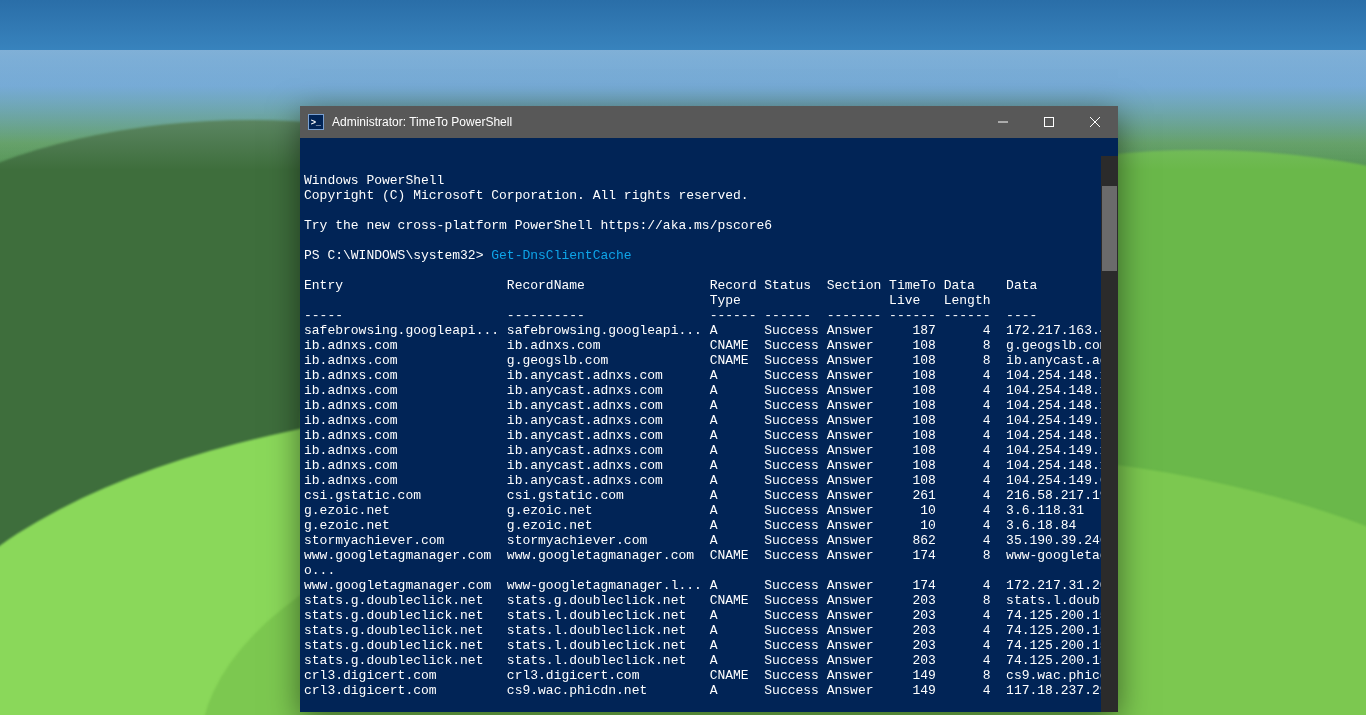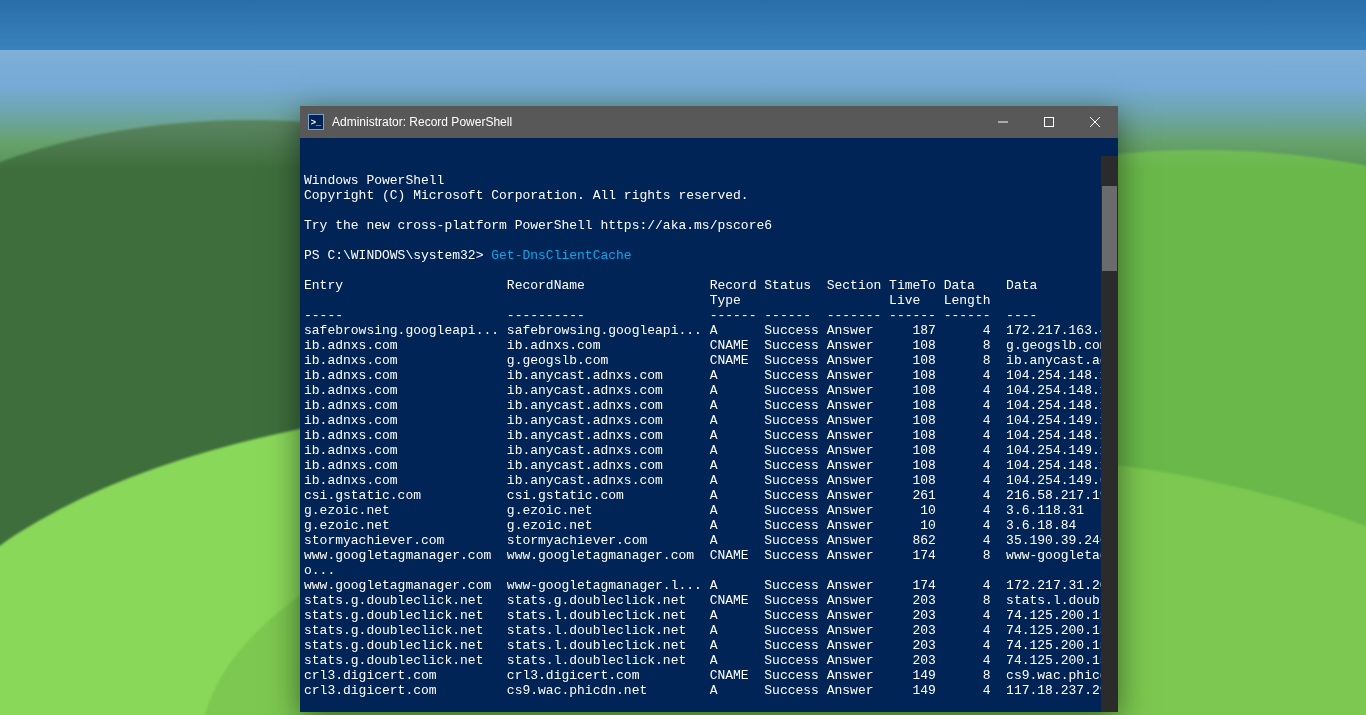--- a/index.html
+++ b/index.html
@@ -112,21 +112,21 @@
 <div class="hill h4"></div>
 <div class="hill h5"></div>
 <div class="mist"></div>
 
 <div class="window">
 
   <div class="titlebar">
     <div class="ps-icon">
       <span>&gt;_</span>
     </div>
-    <div class="title-text">Administrator: Record PowerShell</div>
+    <div class="title-text">Administrator: TimeTo PowerShell</div>
     <div class="spacer"></div>
     <div class="win-btn">
       <svg viewBox="0 0 10 10">
           <line x1="0" y1="5" x2="10" y2="5"></line>
         </svg>
     </div>
     <div class="win-btn">
       <svg viewBox="0 0 10 10">
           <rect x="0.5" y="0.5" width="9" height="9"></rect>
         </svg>

